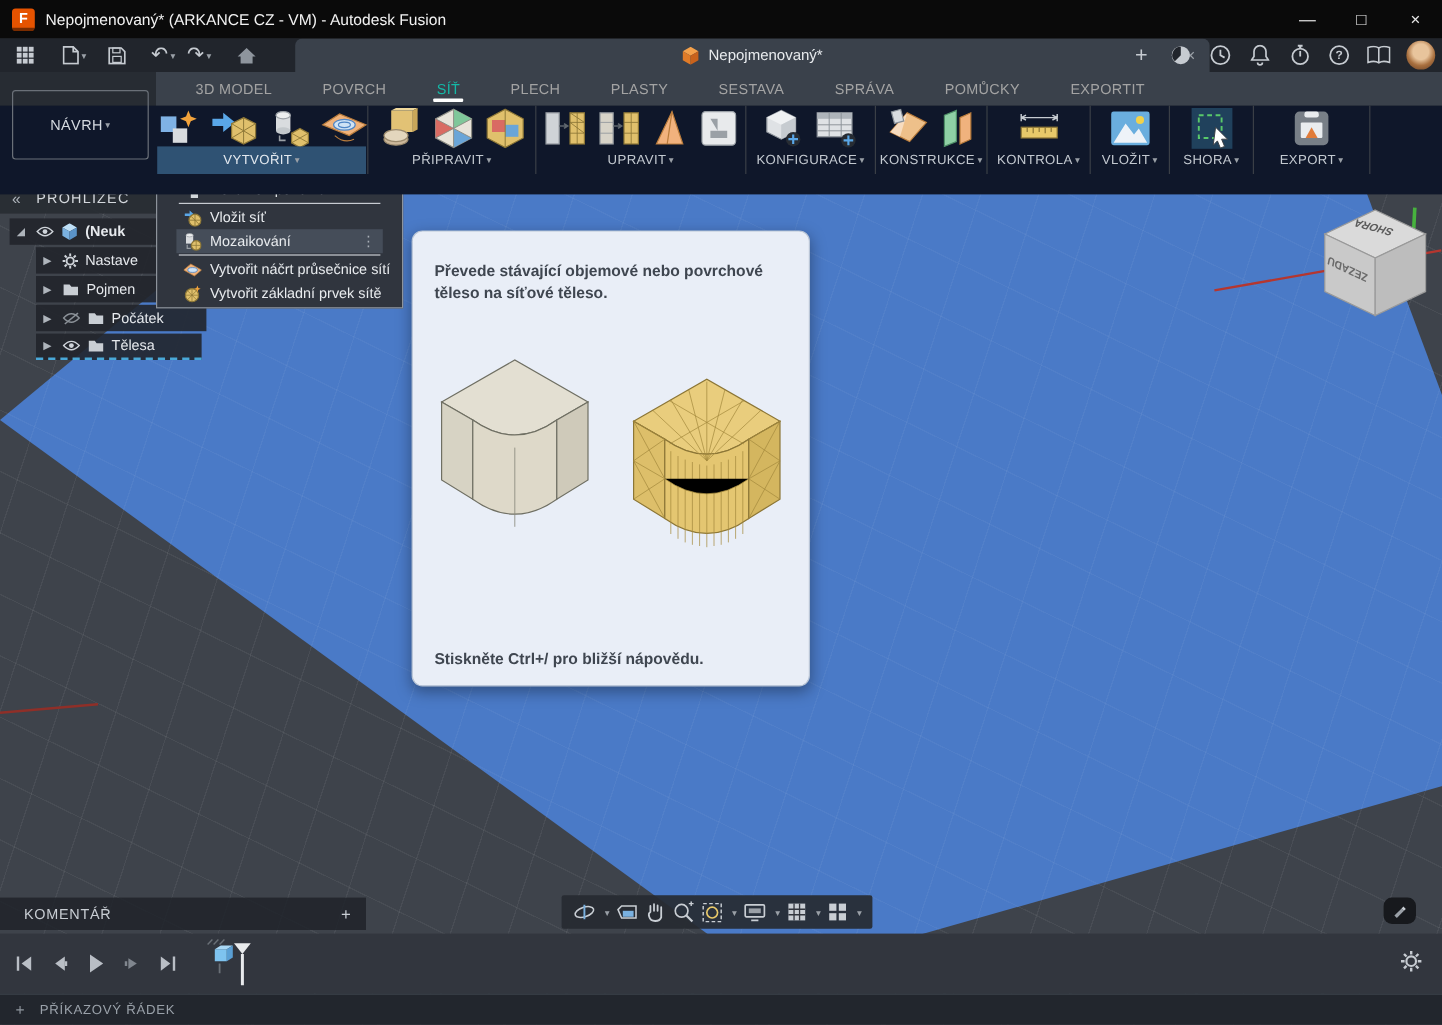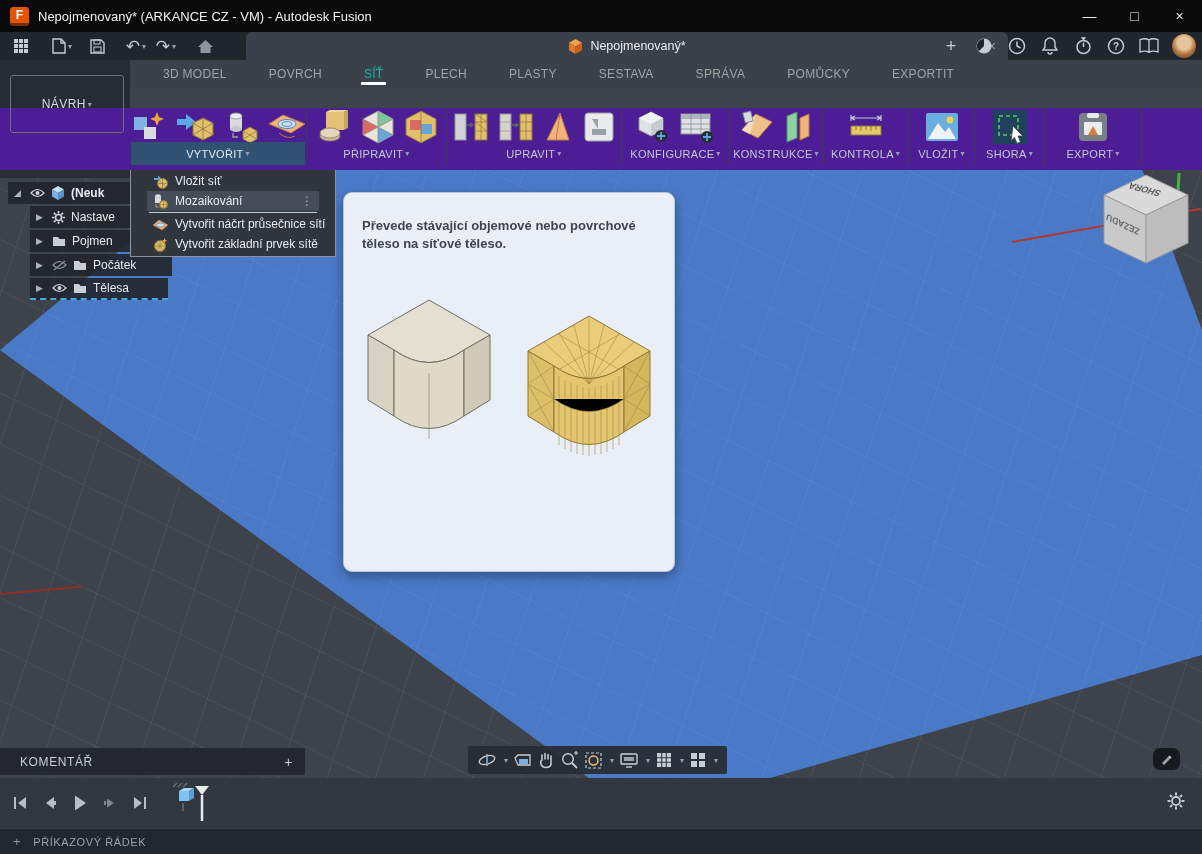--- a/index.html
+++ b/index.html
@@ -36,21 +36,21 @@
 
   
   .ribbon-tabs-filler{position:absolute;left:0;top:60px;width:130px;height:85px;background:#272c33;z-index:50;}
   .ribbon-tabs{position:absolute;left:130px;top:60px;right:0;height:28px;background:#3a414b;z-index:50;
                display:flex;align-items:stretch;padding-left:12px;}
   .rtab{display:flex;align-items:center;padding:0 21px;color:#a3a3a3;font-size:12px;letter-spacing:.3px;position:relative;}
   .rtab.active{color:#14b8a6;}
   .rtab.active::after{content:"";position:absolute;left:18px;right:18px;bottom:3px;height:3px;background:#fff;border-radius:1px;}
 
   
-  .ribbon-main{position:absolute;left:0;top:88px;width:100%;height:62px;background:#4c1d95;z-index:50;margin-top:20px;}
+  .ribbon-main{position:absolute;left:0;top:88px;width:100%;height:74px;background:#0f172a;z-index:50;}
   .rgroup{position:absolute;top:0;height:57px;border-right:1px solid #3a3f46;box-sizing:border-box;}
   .g-icons{height:34px;margin-top:2px;display:flex;align-items:center;justify-content:center;gap:9px;}
   .g-label{position:absolute;left:1px;right:1px;bottom:0;height:23px;display:flex;align-items:center;
            justify-content:center;color:#c3c9d0;font-size:11px;letter-spacing:.3px;}
   .g-label.hl{background:#2f5273;color:#e3e9ef;}
   .design-box{position:absolute;left:10px;top:75px;width:112px;height:56px;border:1px solid #6a7078;
               border-radius:3px;z-index:52;display:flex;align-items:center;justify-content:center;
               color:#d5dae0;font-size:12px;letter-spacing:.4px;}
 
   
@@ -665,20 +665,21 @@
             <path d="M75,88 L30,46 M75,88 L45,37 M75,88 L60,29 M75,88 L75,22 M75,88 L90,29 M75,88 L105,37 M75,88 L120,46"></path>
             <path d="M14,55 L40,70 M136,55 L110,70 M44,38 L106,74 M106,38 L44,74"></path>
             <path d="M45,80 V149 M51,84 V153 M57,87 V156 M63,89 V158 M69,91 V159 M75,92 V160 M81,91 V159 M87,89 V158 M93,87 V156 M99,84 V153 M105,80 V149"></path>
             <path d="M40,103 Q75,128 110,103 M14,88 L40,103 M110,103 L136,88"></path>
             <path d="M14,55 L40,103 M14,88 L40,70 M14,88 L40,136 M14,120 L40,103"></path>
             <path d="M136,55 L110,103 M136,88 L110,70 M136,88 L110,136 M136,120 L110,103"></path>
           </g>
         </svg>
       </span>
     </div>
+    <div class="tt-footer">Stiskněte Ctrl+/ pro bližší nápovědu.</div>
   </div>
 
   <div class="comment-bar">
     <span class="lbl">KOMENTÁŘ</span>
     <span class="plus">+</span>
   </div>
 
   <div class="navbar">
     <span class="nav-ic">
       <svg width="20" height="18" viewBox="0 0 20 18">

